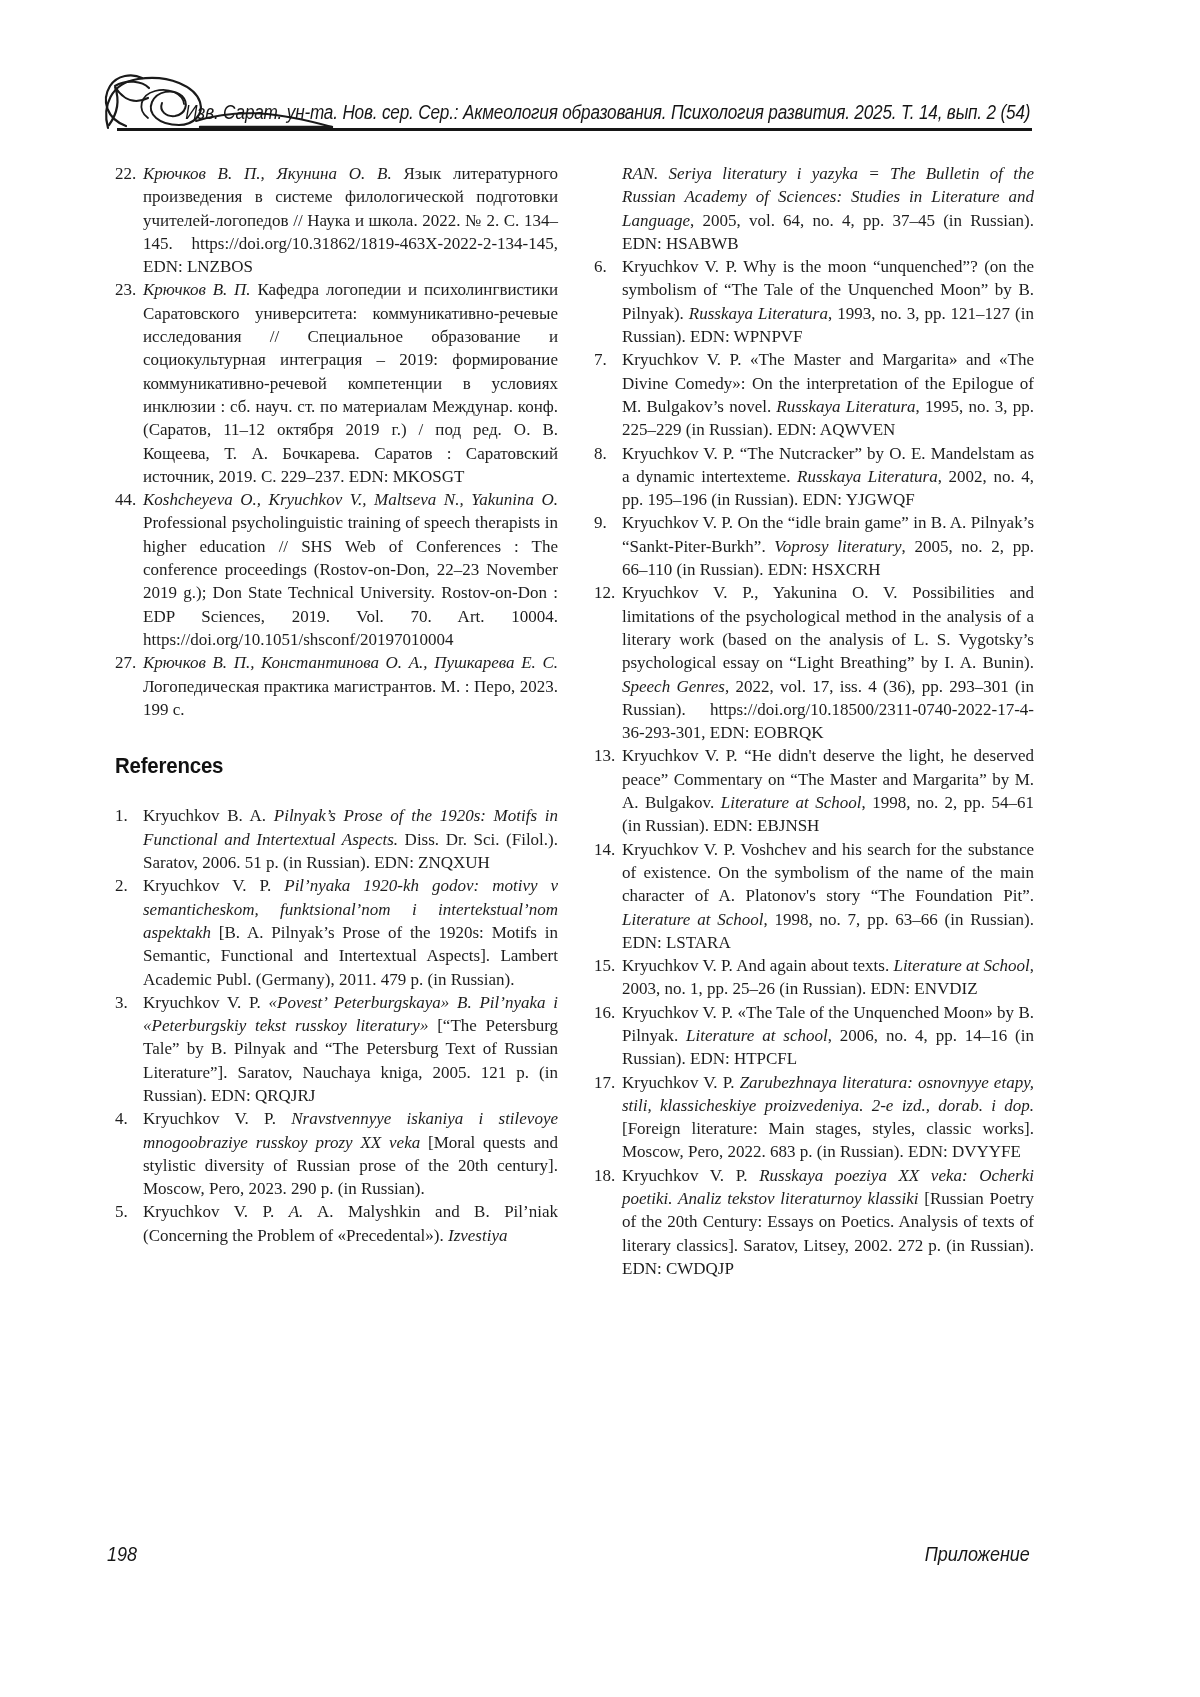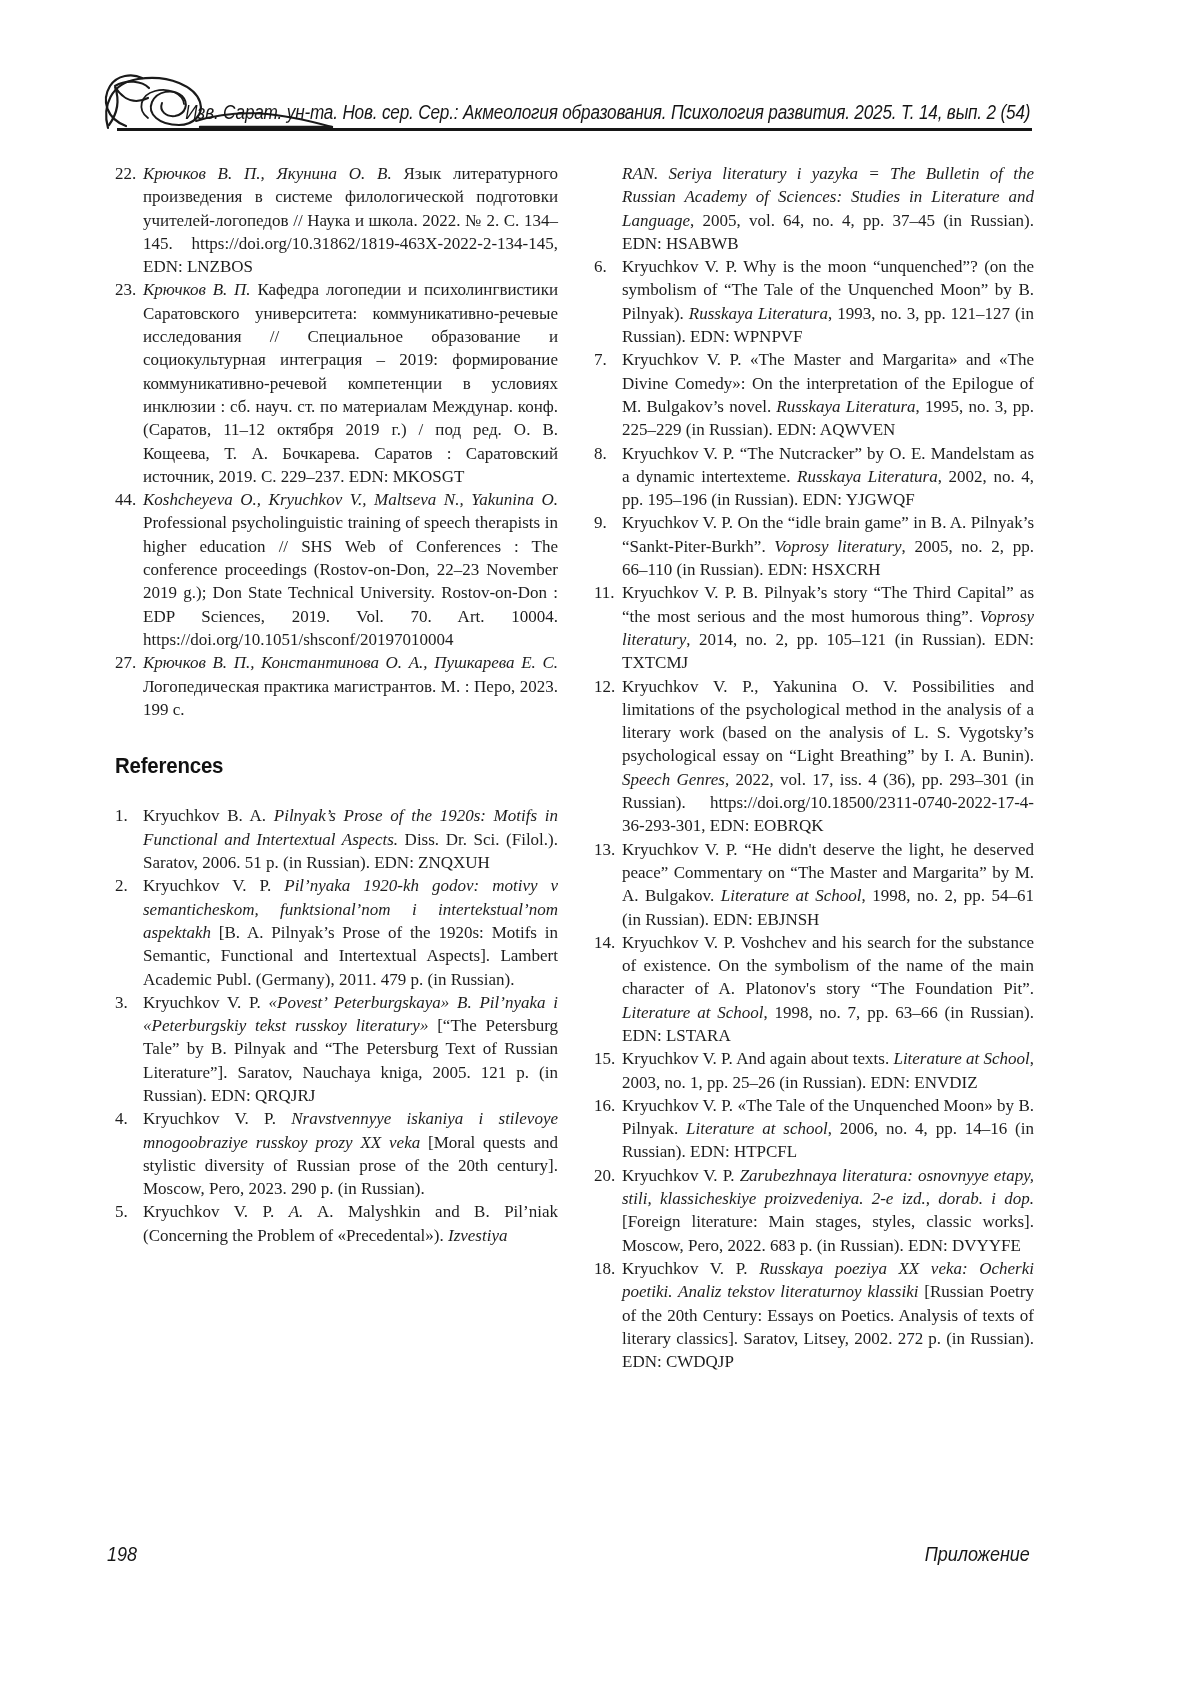--- a/index.html
+++ b/index.html
@@ -174,45 +174,41 @@
         </div>
         <div class="ref">
           <span class="ref-num">8.</span>
           <span class="ref-text"><span>Kryuchkov V. P. “The Nutcracker” by O. E. Mandelstam as a dynamic intertexteme. </span><i>Russkaya Literatura</i><span>, 2002, no. 4, pp. 195–196 (in Russian). EDN: YJGWQF</span></span>
         </div>
         <div class="ref">
           <span class="ref-num">9.</span>
           <span class="ref-text"><span>Kryuchkov V. P. On the “idle brain game” in B. A. Pilnyak’s “Sankt-Piter-Burkh”. </span><i>Voprosy literatury</i><span>, 2005, no. 2, pp. 66–110 (in Russian). EDN: HSXCRH</span></span>
         </div>
         <div class="ref">
-          <span class="ref-num">11.</span>
-          <span class="ref-text"><span>Kryuchkov V. P. B. Pilnyak’s story “The Third Capital” as “the most serious and the most humorous thing”. </span><i>Voprosy literatury</i><span>, 2014, no. 2, pp. 105–121 (in Russian). EDN: TXTCMJ</span></span>
-        </div>
-        <div class="ref">
           <span class="ref-num">12.</span>
           <span class="ref-text"><span>Kryuchkov V. P., Yakunina O. V. Possibilities and limitations of the psychological method in the analysis of a literary work (based on the analysis of L. S. Vygotsky’s psychological essay on “Light Breathing” by I. A. Bunin). </span><i>Speech Genres</i><span>, 2022, vol. 17, iss. 4 (36), pp. 293–301 (in Russian). https://doi.org/10.18500/2311-0740-2022-17-4-36-293-301, EDN: EOBRQK</span></span>
         </div>
         <div class="ref">
           <span class="ref-num">13.</span>
           <span class="ref-text"><span>Kryuchkov V. P. “He didn't deserve the light, he deserved peace” Commentary on “The Master and Margarita” by M. A. Bulgakov. </span><i>Literature at School</i><span>, 1998, no. 2, pp. 54–61 (in Russian). EDN: EBJNSH</span></span>
         </div>
         <div class="ref">
           <span class="ref-num">14.</span>
           <span class="ref-text"><span>Kryuchkov V. P. Voshchev and his search for the substance of existence. On the symbolism of the name of the main character of A. Platonov's story “The Foundation Pit”. </span><i>Literature at School</i><span>, 1998, no. 7, pp. 63–66 (in Russian). EDN: LSTARA</span></span>
         </div>
         <div class="ref">
           <span class="ref-num">15.</span>
           <span class="ref-text"><span>Kryuchkov V. P. And again about texts. </span><i>Literature at School</i><span>, 2003, no. 1, pp. 25–26 (in Russian). EDN: ENVDIZ</span></span>
         </div>
         <div class="ref">
           <span class="ref-num">16.</span>
           <span class="ref-text"><span>Kryuchkov V. P. «The Tale of the Unquenched Moon» by B. Pilnyak. </span><i>Literature at school</i><span>, 2006, no. 4, pp. 14–16 (in Russian). EDN: HTPCFL</span></span>
         </div>
         <div class="ref">
-          <span class="ref-num">20.</span>
+          <span class="ref-num">17.</span>
           <span class="ref-text"><span>Kryuchkov V. P. </span><i>Zarubezhnaya literatura: osnovnyye etapy, stili, klassicheskiye proizvedeniya. 2-e izd., dorab. i dop.</i><span> [Foreign literature: Main stages, styles, classic works]. Moscow, Pero, 2022. 683 p. (in Russian). EDN: DVYYFE</span></span>
         </div>
         <div class="ref">
           <span class="ref-num">18.</span>
           <span class="ref-text"><span>Kryuchkov V. P. </span><i>Russkaya poeziya XX veka: Ocherki poetiki. Analiz tekstov literaturnoy klassiki</i><span> [Russian Poetry of the 20th Century: Essays on Poetics. Analysis of texts of literary classics]. Saratov, Litsey, 2002. 272 p. (in Russian). EDN: CWDQJP</span></span>
         </div>
       </div>
   </div>
 
   <div class="page-number">198</div>

